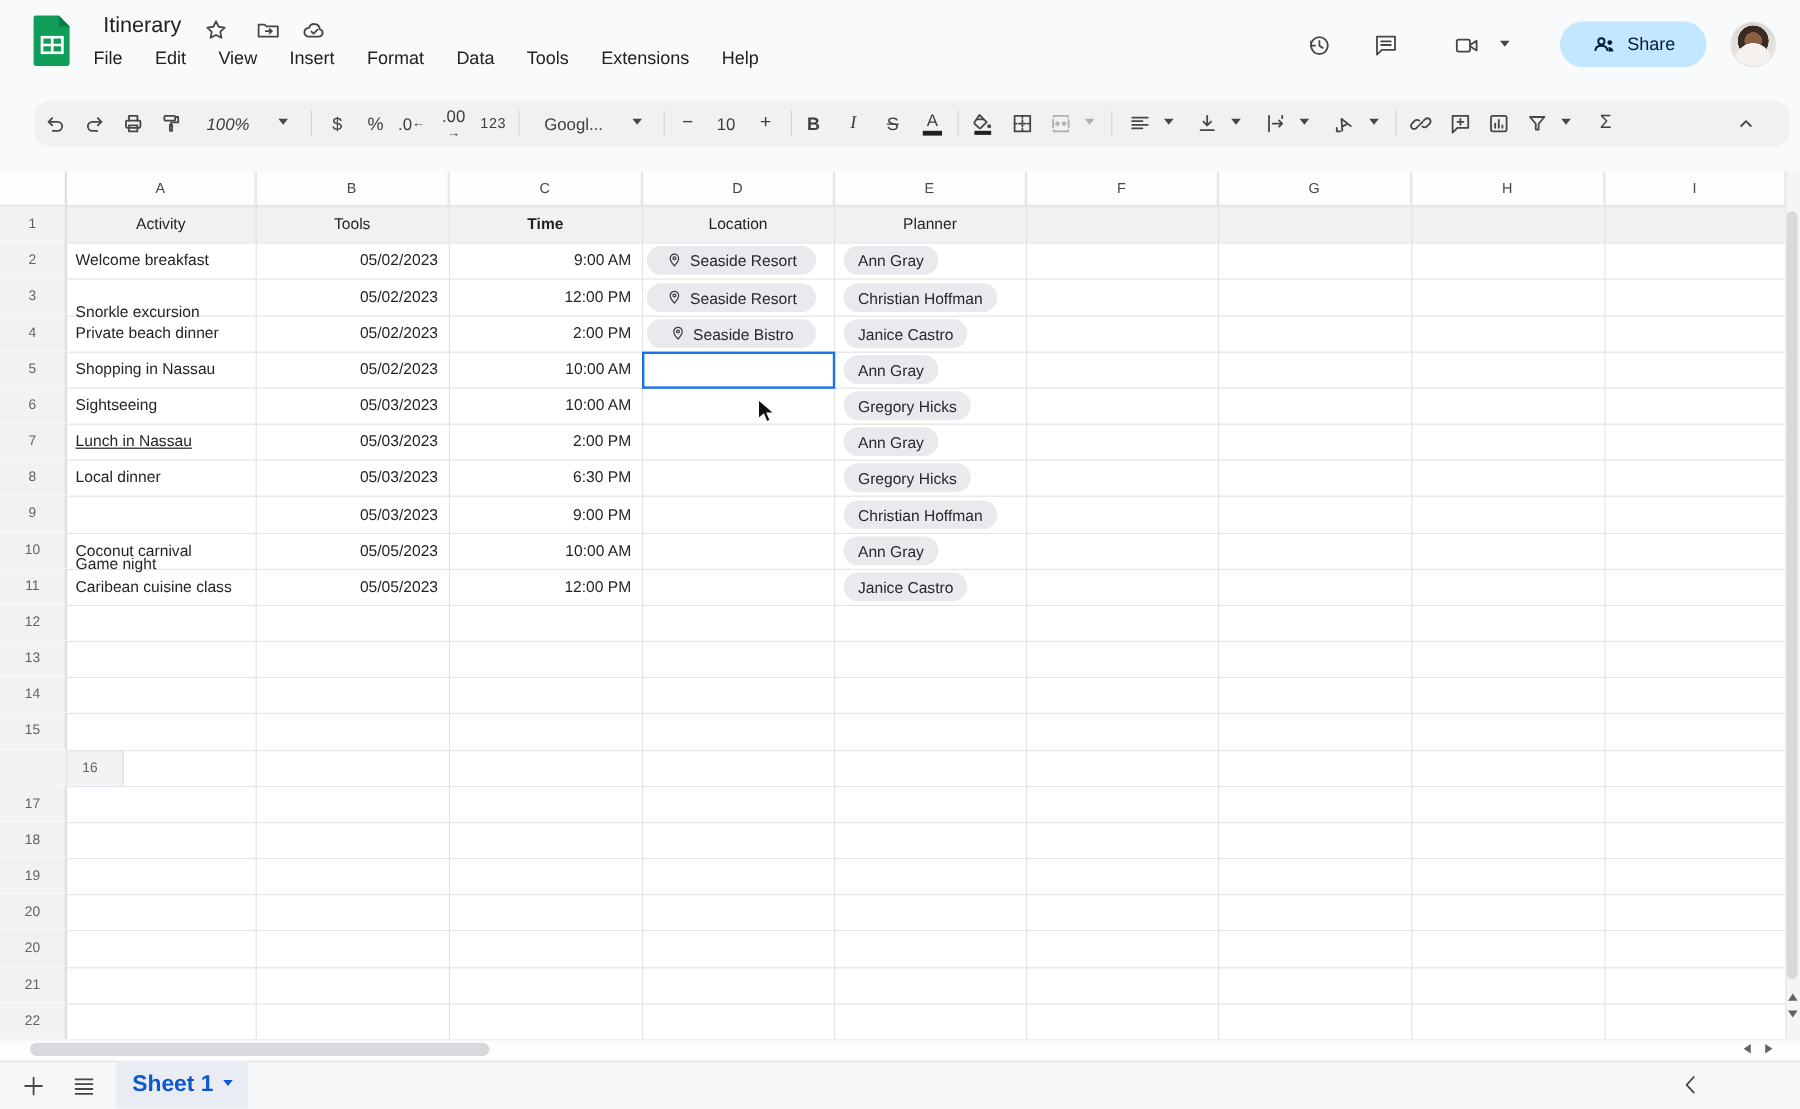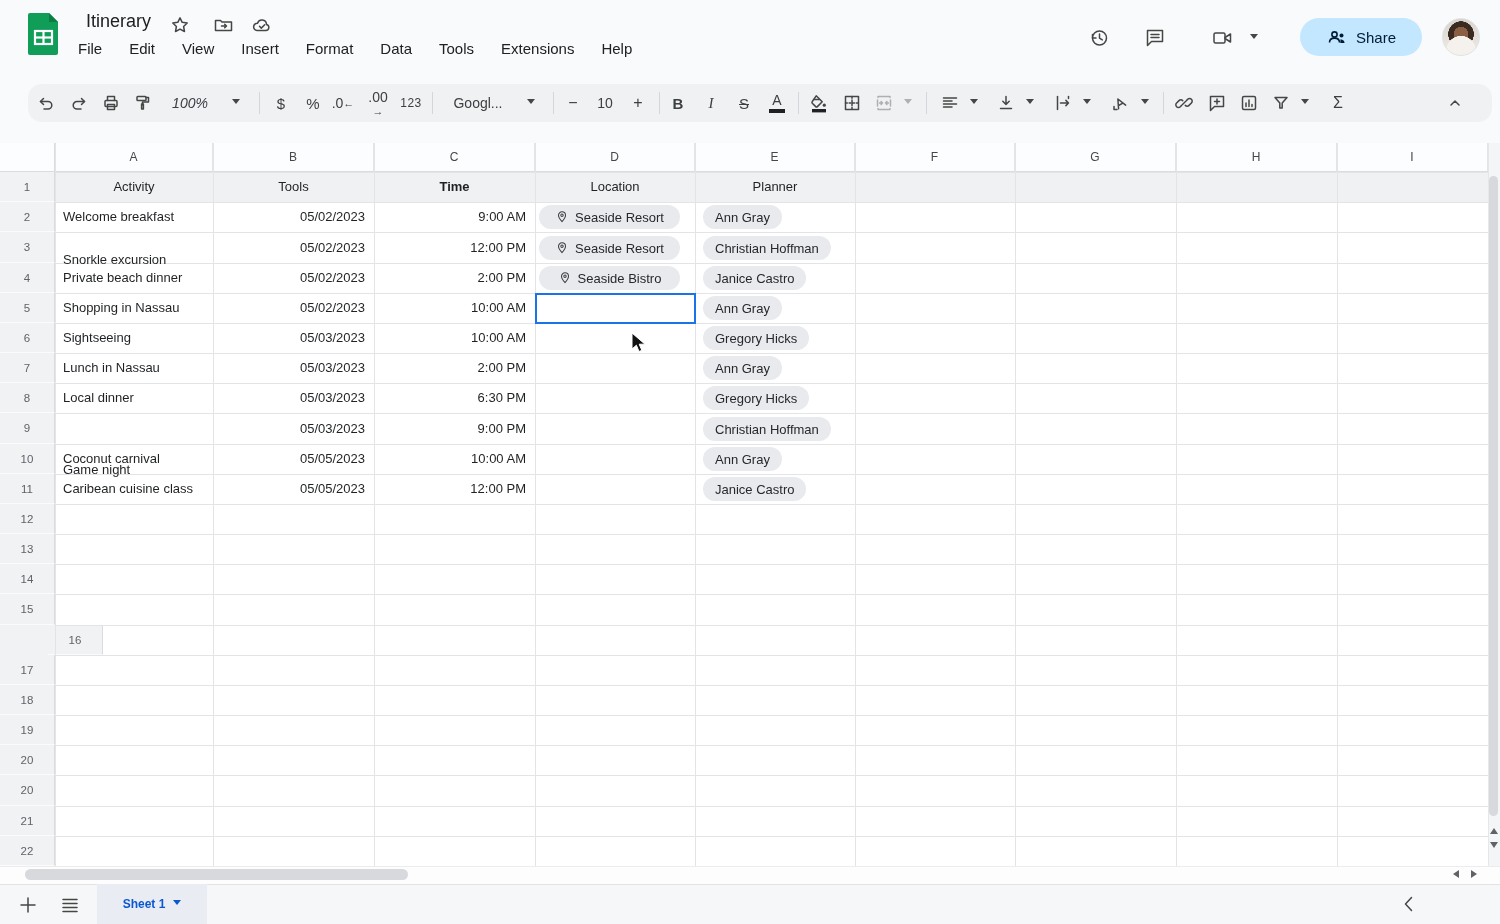--- a/index.html
+++ b/index.html
@@ -65,21 +65,21 @@
   #hscroll-strip{position:absolute;left:0;top:866px;width:1500px;height:18px;background:#fdfdfe;border-top:1px solid #ececee;box-sizing:border-box;}
   #hscroll-thumb{position:absolute;left:25px;top:869px;width:383px;height:11px;border-radius:6px;background:#d7d9dc;cursor:pointer;}
   .hstep{position:absolute;top:870px;width:0;height:0;border:4px solid transparent;cursor:pointer;}
   #hstep-left{left:1449px;border-right:6px solid #5f6368;}
   #hstep-right{left:1471px;border-left:6px solid #5f6368;}
   
   #bottombar{position:absolute;left:0;top:884px;width:1500px;height:40px;background:#f6f7f8;border-top:1px solid #e1e3e5;box-sizing:border-box;}
   .bb-icn{position:absolute;top:894px;cursor:pointer;}
   #sheet-tab{position:absolute;left:97px;top:884px;width:110px;height:40px;background:#e9edf3;
     display:flex;align-items:center;justify-content:center;gap:8px;cursor:pointer;}
-  #sheet-tab .lbl{font-size:12px;font-weight:bold;color:#0b57d0;}
+  #sheet-tab .lbl{font-size:19px;font-weight:bold;color:#0b57d0;}
   #sheet-tab .caret{border-top-color:#0b57d0;}
   
   #cursor{position:absolute;left:631px;top:332px;pointer-events:none;z-index:50;}
 </style>
 </head>
 <body>
 
 <div id="sheet">
     <div class="band" style="left: 0px; top: 143px; width: 1500px; height: 723px; background: rgb(255, 255, 255);"></div>
     <div class="band" style="left: 0px; top: 172px; width: 55px; height: 694px; background: rgb(241, 242, 244);"></div>
@@ -200,21 +200,21 @@
     <div class="cell-r" style="left: 374px; top: 293px; width: 161px; height: 30px; line-height: 30px;">10:00 AM</div>
     <div class="chip planner" style="left: 703px; top: 296px;">
       <span>Ann Gray</span>
     </div>
     <div class="cell-l" style="left: 55px; top: 323px; width: 150px; height: 30px; line-height: 30px;">Sightseeing</div>
     <div class="cell-r" style="left: 213px; top: 323px; width: 161px; height: 30px; line-height: 30px;">05/03/2023</div>
     <div class="cell-r" style="left: 374px; top: 323px; width: 161px; height: 30px; line-height: 30px;">10:00 AM</div>
     <div class="chip planner" style="left: 703px; top: 326px;">
       <span>Gregory Hicks</span>
     </div>
-    <div class="cell-l" style="left: 55px; top: 353px; width: 150px; height: 30px; line-height: 30px;">Lunch in Nassau</div>
+    <div class="cell-l" style="left: 55px; top: 353px; width: 150px; height: 30px; line-height: 30px; text-decoration: underline;">Lunch in Nassau</div>
     <div class="cell-r" style="left: 213px; top: 353px; width: 161px; height: 30px; line-height: 30px;">05/03/2023</div>
     <div class="cell-r" style="left: 374px; top: 353px; width: 161px; height: 30px; line-height: 30px;">2:00 PM</div>
     <div class="chip planner" style="left: 703px; top: 356px;">
       <span>Ann Gray</span>
     </div>
     <div class="cell-l" style="left: 55px; top: 383px; width: 150px; height: 30px; line-height: 30px;">Local dinner</div>
     <div class="cell-r" style="left: 213px; top: 383px; width: 161px; height: 30px; line-height: 30px;">05/03/2023</div>
     <div class="cell-r" style="left: 374px; top: 383px; width: 161px; height: 30px; line-height: 30px;">6:30 PM</div>
     <div class="chip planner" style="left: 703px; top: 386px;">
       <span>Gregory Hicks</span>

